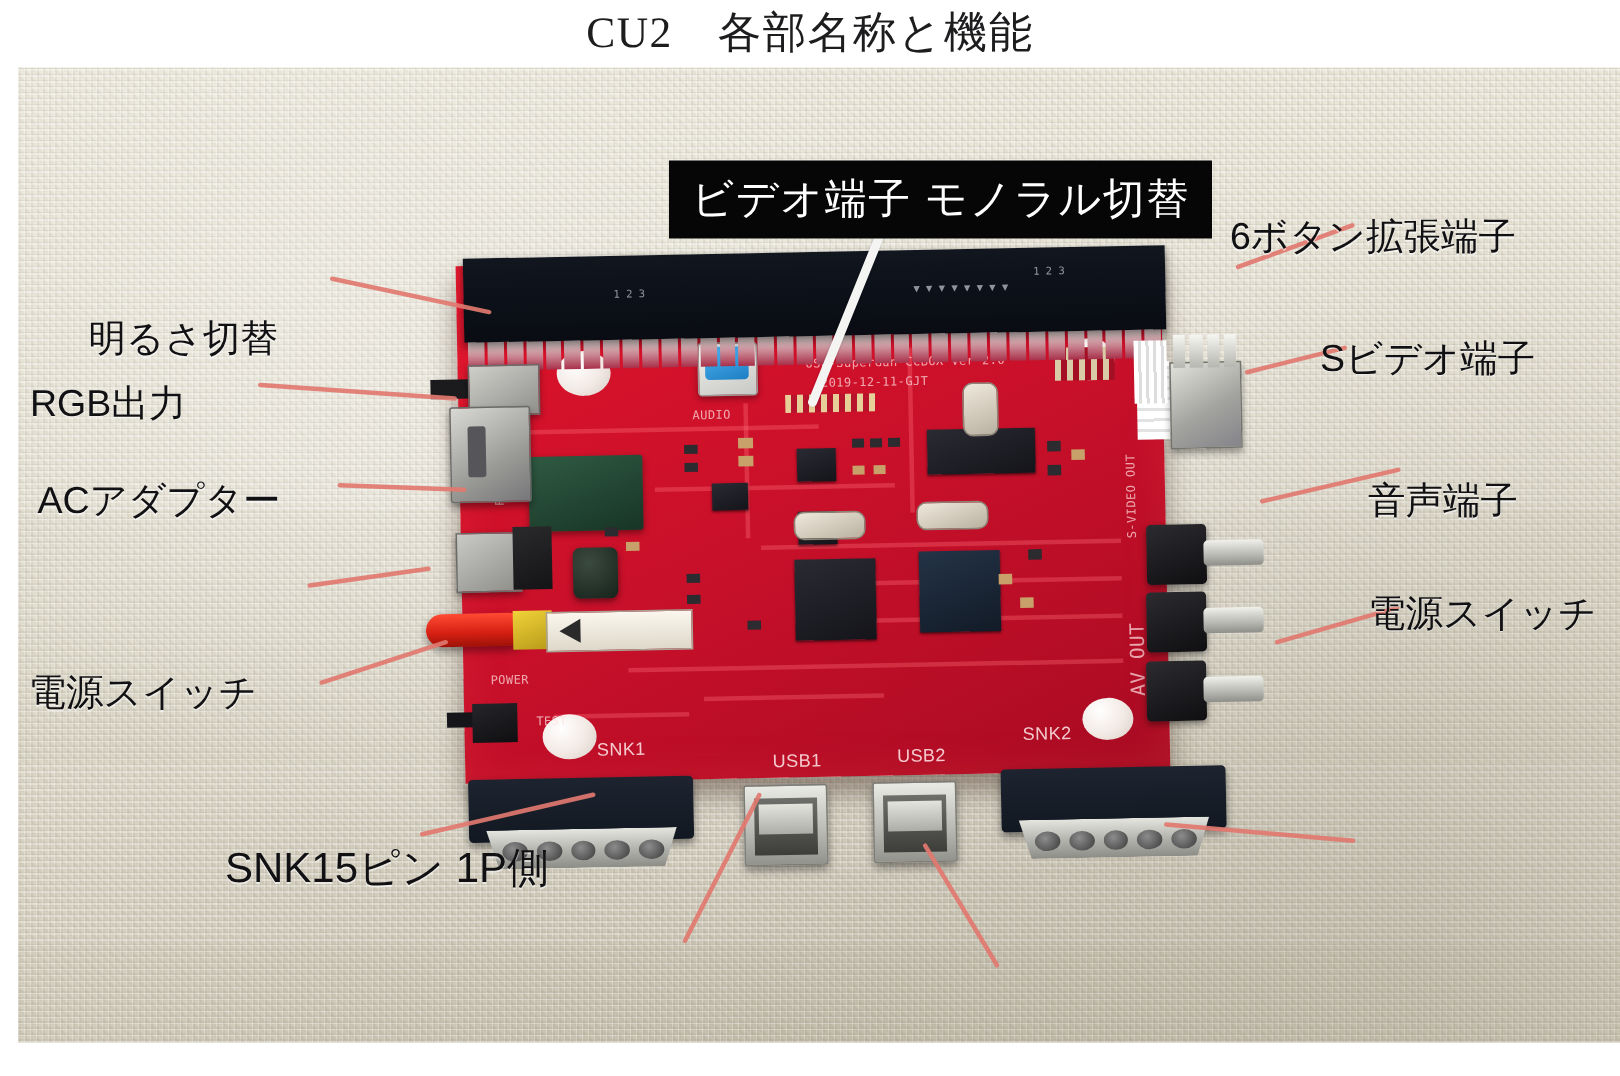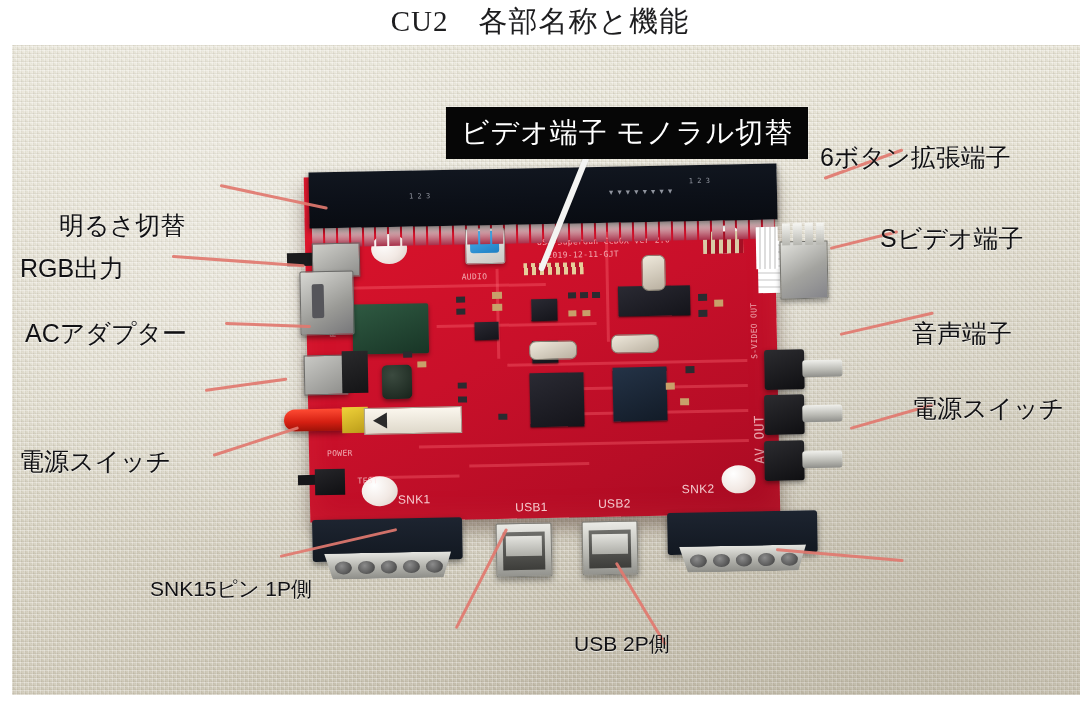--- a/index.html
+++ b/index.html
@@ -113,21 +113,21 @@
   #usb1{left:484px;top:478px;transform:rotate(-1.1deg);}
   #usb2{left:570px;top:476px;transform:rotate(-1.1deg);}
 
   
   .lbl{
     position:absolute;z-index:20;white-space:nowrap;
     font-family:"Liberation Sans","DejaVu Sans",sans-serif;
     font-size:25px;color:#111114;
     text-shadow:0 1px 0 rgba(255,255,255,.55);
   }
-  .lbl.small{font-size:21px;margin-top:15px;}
+  .lbl.small{font-size:28px;}
 
   
   .line{position:absolute;z-index:19;height:3px;background:#e1786f;border-radius:2px;transform-origin:0 50%;opacity:.92;}
   .whiteline{position:absolute;z-index:21;height:6px;background:#f4f4f2;border-radius:3px;transform-origin:0 50%;box-shadow:0 0 2px rgba(0,0,0,.2);}
 
   
   #blackbox{
     position:absolute;z-index:25;left:434px;top:62px;width:362px;height:52px;
     background:#060606;display:flex;align-items:center;justify-content:center;
   }
@@ -354,20 +354,19 @@
     <div class="lbl" style="left:8px;top:207px;">RGB出力</div>
     <div class="lbl" style="left:13px;top:272px;">ACアダプター</div>
     <div class="lbl" style="left:7px;top:400px;">電源スイッチ</div>
 
     <div class="lbl" style="left:808px;top:96px;text-align:center;">6ボタン拡張端子</div>
     <div class="lbl" style="left:868px;top:177px;">Sビデオ端子</div>
     <div class="lbl" style="left:900px;top:272px;">音声端子</div>
     <div class="lbl" style="left:900px;top:347px;">電源スイッチ</div>
 
     <div class="lbl small" style="left:138px;top:515px;">SNK15ピン 1P側</div>
-    <div class="lbl small" style="left:562px;top:570px;">USB 2P側</div>
 
     <div id="blackbox">
       <span>ビデオ端子 モノラル切替</span>
     </div>
 
   </div>
 </div>
 
 </body></html>

